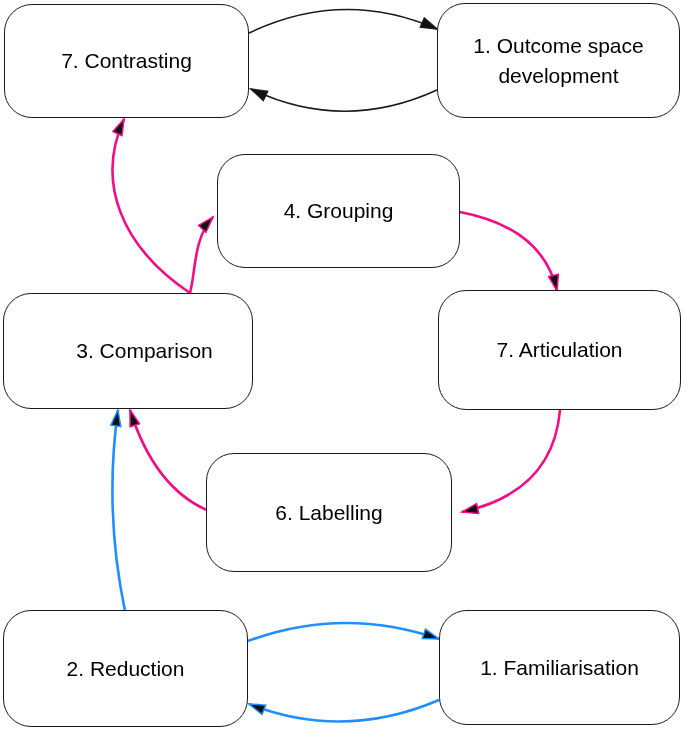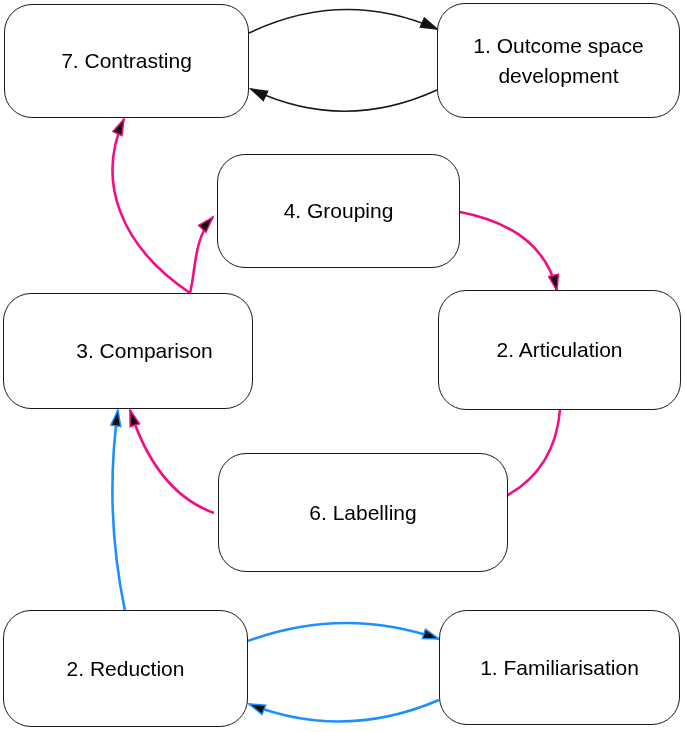--- a/index.html
+++ b/index.html
@@ -88,24 +88,24 @@
 
   <div class="node" style="left:217px; top:154px; width:243px; height:114px;text-align:center;">
     <span>4. Grouping</span>
   </div>
 
   <div class="node" style="left:3px; top:293px; width:250px; height:116px;padding-left:47px;">
     <span>3. Comparison</span>
   </div>
 
   <div class="node" style="left:438px; top:290px; width:243px; height:120px;">
-    <span>2. Articulation</span>
+    <span>7. Articulation</span>
   </div>
 
-  <div class="node" style="left:218px; top:453px; width:290px; height:119px;">
+  <div class="node" style="left:206px; top:453px; width:246px; height:119px;">
     <span>6. Labelling</span>
   </div>
 
   <div class="node" style="left:3px; top:610px; width:245px; height:117px;padding-left:14px;">
     <span>2. Reduction</span>
   </div>
 
   <div class="node" style="left:439px; top:610px; width:241px; height:115px;text-align:right;">
     <span>1. Familiarisation</span>
   </div>

